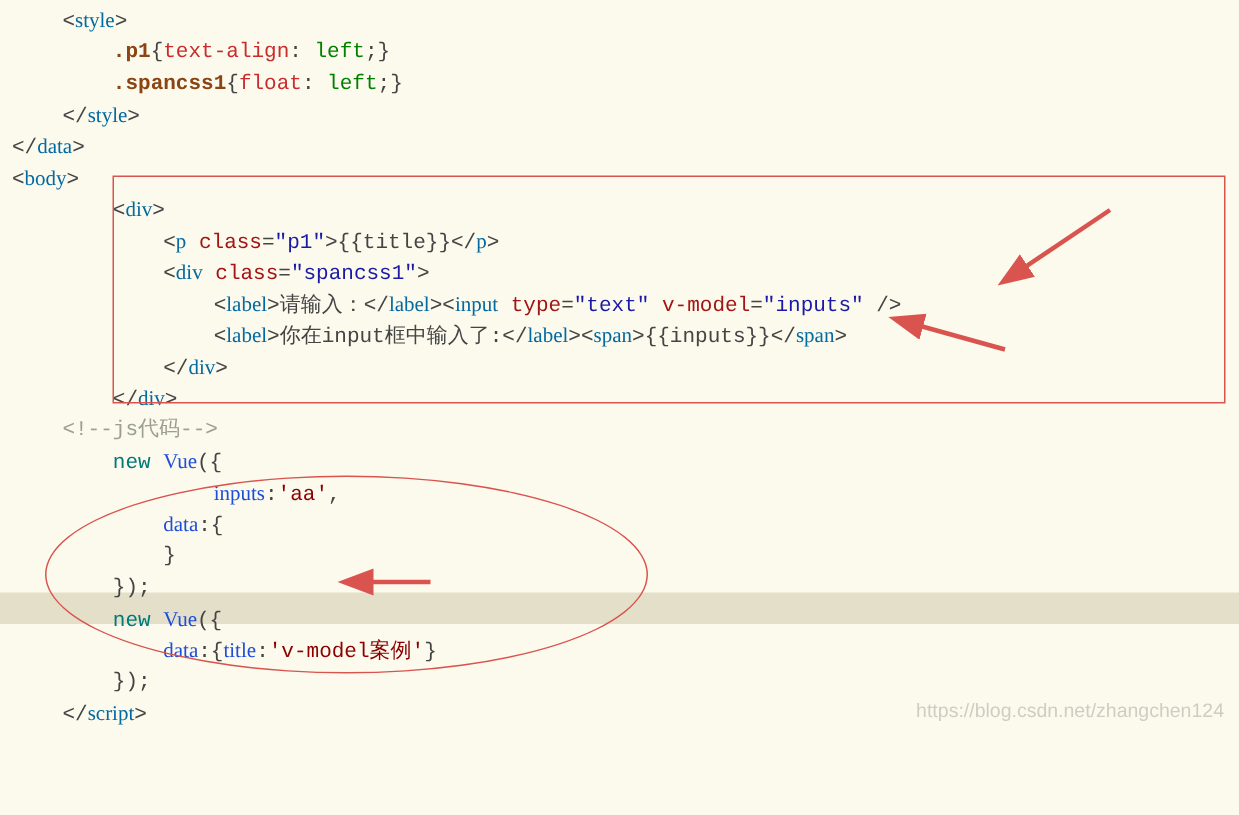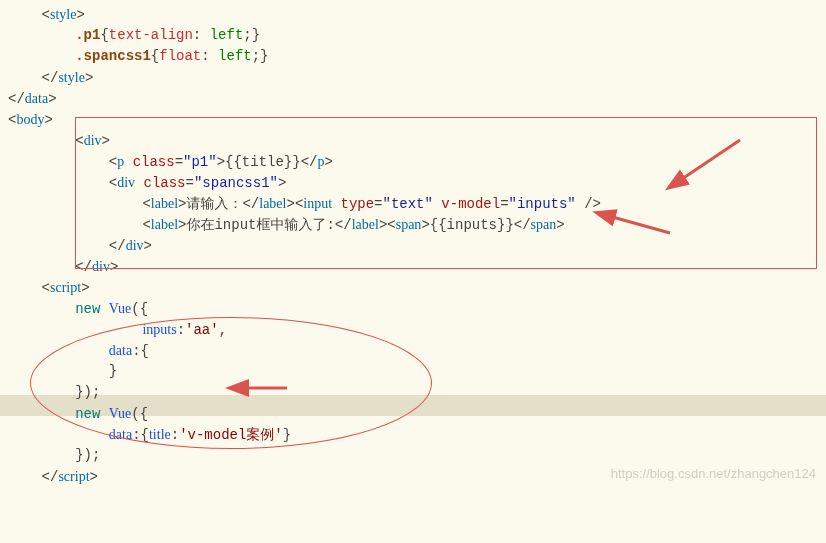--- a/index.html
+++ b/index.html
@@ -86,21 +86,21 @@
     <div class="line"><span class="punct">    &lt;/</span><span class="tag">style</span><span class="punct">&gt;</span></div>
     <div class="line"><span class="punct">&lt;/</span><span class="tag">data</span><span class="punct">&gt;</span></div>
     <div class="line"><span class="punct">&lt;</span><span class="tag">body</span><span class="punct">&gt;</span></div>
     <div class="line"><span class="punct">        &lt;</span><span class="tag">div</span><span class="punct">&gt;</span></div>
     <div class="line"><span class="punct">            &lt;</span><span class="tag">p</span><span class="punct"> </span><span class="attr-name">class</span><span class="punct">=</span><span class="attr-val">"p1"</span><span class="punct">&gt;{{title}}&lt;/</span><span class="tag">p</span><span class="punct">&gt;</span></div>
     <div class="line"><span class="punct">            &lt;</span><span class="tag">div</span><span class="punct"> </span><span class="attr-name">class</span><span class="punct">=</span><span class="attr-val">"spancss1"</span><span class="punct">&gt;</span></div>
     <div class="line"><span class="punct">                &lt;</span><span class="tag">label</span><span class="punct">&gt;请输入：&lt;/</span><span class="tag">label</span><span class="punct">&gt;&lt;</span><span class="tag">input</span><span class="punct"> </span><span class="attr-name">type</span><span class="punct">=</span><span class="attr-val">"text"</span><span class="punct"> </span><span class="attr-name">v-model</span><span class="punct">=</span><span class="attr-val">"inputs"</span><span class="punct"> /&gt;</span></div>
     <div class="line"><span class="punct">                &lt;</span><span class="tag">label</span><span class="punct">&gt;你在input框中输入了:&lt;/</span><span class="tag">label</span><span class="punct">&gt;&lt;</span><span class="tag">span</span><span class="punct">&gt;{{inputs}}&lt;/</span><span class="tag">span</span><span class="punct">&gt;</span></div>
     <div class="line"><span class="punct">            &lt;/</span><span class="tag">div</span><span class="punct">&gt;</span></div>
     <div class="line"><span class="punct">        &lt;/</span><span class="tag">div</span><span class="punct">&gt;</span></div>
-    <div class="line"><span class="punct">    &lt;</span><span class="tag">script</span><span class="punct">&gt;</span></div>
+    <div class="line"><span class="punct">    </span><span class="comment">&lt;!--js代码--&gt;</span></div>
     <div class="line"><span class="punct">        </span><span class="js-keyword">new</span><span class="punct"> </span><span class="js-ident">Vue</span><span class="punct">({</span></div>
     <div class="line"><span class="punct">                </span><span class="js-ident">inputs</span><span class="punct">:</span><span class="js-str">'aa'</span><span class="punct">,</span></div>
     <div class="line"><span class="punct">            </span><span class="js-ident">data</span><span class="punct">:{</span></div>
     <div class="line"><span class="punct">            }</span></div>
     <div class="line"><span class="punct">        });</span></div>
     <div class="line"><span class="punct">        </span><span class="js-keyword">new</span><span class="punct"> </span><span class="js-ident">Vue</span><span class="punct">({</span></div>
     <div class="line"><span class="punct">            </span><span class="js-ident">data</span><span class="punct">:{</span><span class="js-ident">title</span><span class="punct">:</span><span class="js-str">'v-model案例'</span><span class="punct">}</span></div>
     <div class="line"><span class="punct">        });</span></div>
     <div class="line"><span class="punct">    &lt;/</span><span class="tag">script</span><span class="punct">&gt;</span></div>
   </div>

